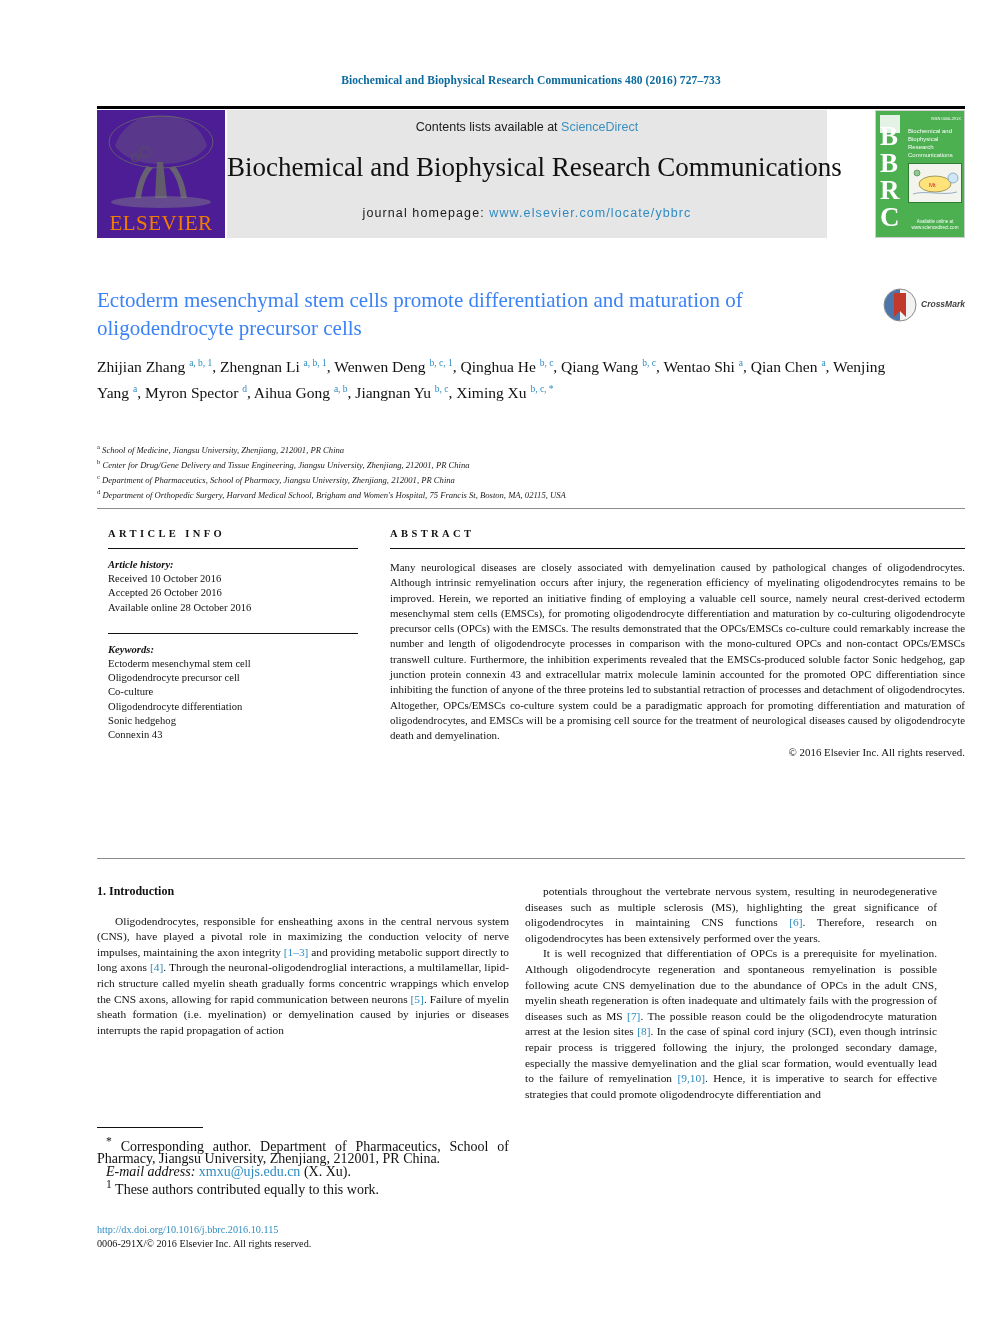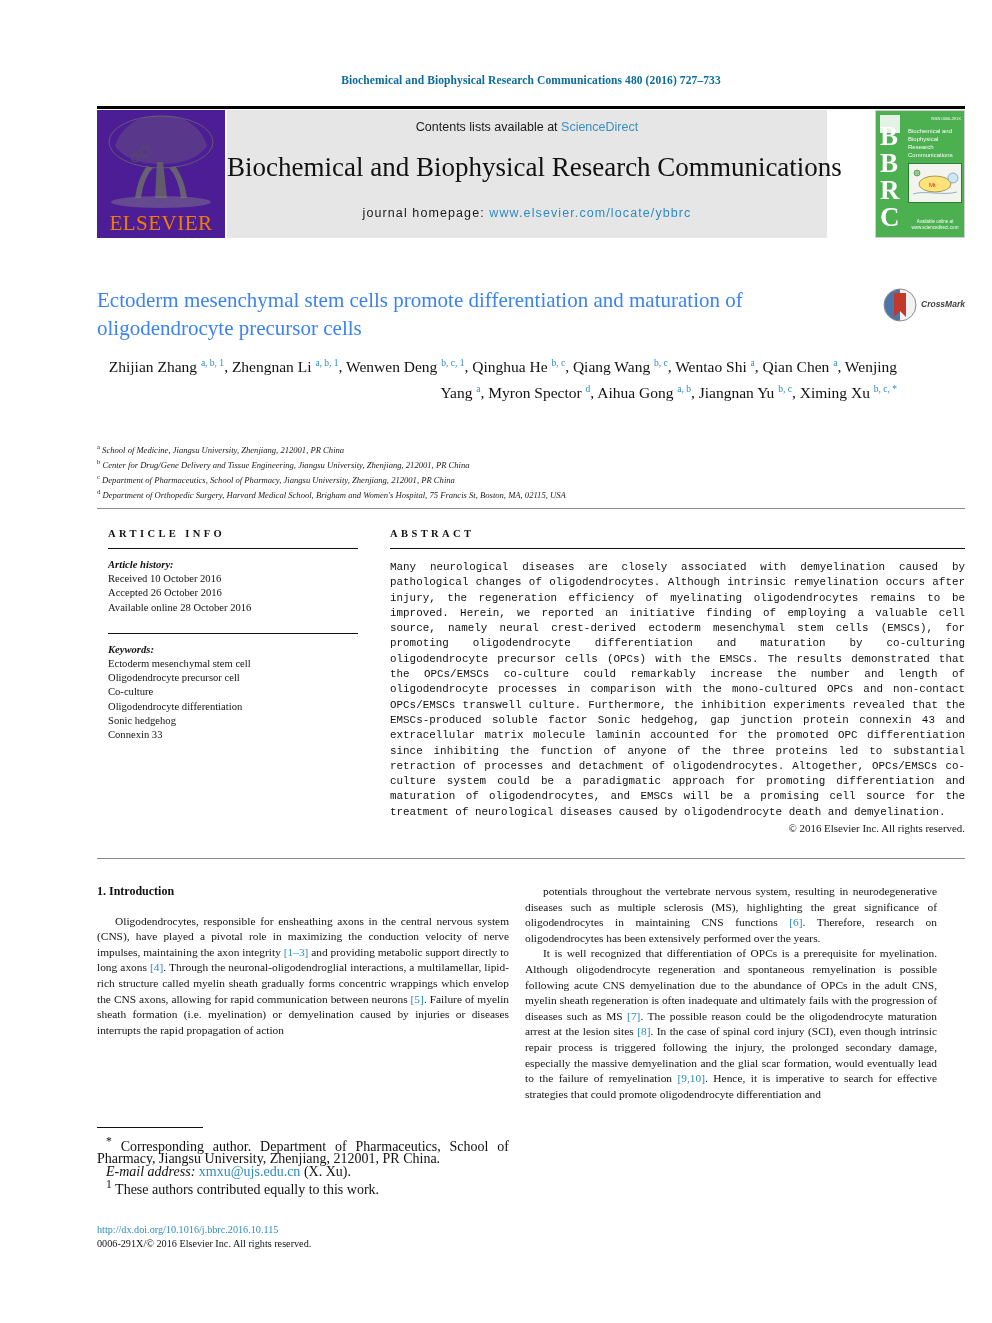--- a/index.html
+++ b/index.html
@@ -186,21 +186,20 @@
   }
 
   .authors {
     position: absolute;
     left: 62px; top: 352px;
     width: 800px;
     font-family: "Liberation Serif", serif;
     font-size: 15.5px;
     line-height: 22px;
     color: #111;
-    text-align: right;
   }
   .authors sup { color: #2e8bc0; font-size: 9.5px; vertical-align: super; }
 
   .affils {
     position: absolute;
     left: 62px; top: 441px;
     width: 860px;
     font-family: "Liberation Serif", serif;
     font-style: italic;
     font-size: 8.6px;
@@ -256,21 +255,21 @@
     color: #111;
   }
 
   .abs-col {
     position: absolute;
     left: 355px; top: 528px;
     width: 575px;
   }
   .abs-body {
     margin-top: 11px;
-    font-family: Liberation Mono, monospace;
+    font-family: Liberation Serif, serif;
     font-size: 10.9px;
     line-height: 15.3px;
     color: #111;
     text-align: justify;
   }
   .abs-copy {
     margin-top: 2px;
     text-align: right;
     font-family: "Liberation Serif", serif;
     font-size: 10.9px;
@@ -418,21 +417,21 @@
       <div class="ln">Available online 28 October 2016</div>
     </div>
     <div class="thin-rule" style="margin-top:18px;"></div>
     <div class="info-group">
       <div class="lbl">Keywords:</div>
       <div class="ln">Ectoderm mesenchymal stem cell</div>
       <div class="ln">Oligodendrocyte precursor cell</div>
       <div class="ln">Co-culture</div>
       <div class="ln">Oligodendrocyte differentiation</div>
       <div class="ln">Sonic hedgehog</div>
-      <div class="ln">Connexin 33</div>
+      <div class="ln">Connexin 43</div>
     </div>
   </div>
 
   <div class="abs-col">
     <div class="sechead">ABSTRACT</div>
     <div class="thin-rule"></div>
     <div class="abs-body">Many neurological diseases are closely associated with demyelination caused by pathological changes of oligodendrocytes. Although intrinsic remyelination occurs after injury, the regeneration efficiency of myelinating oligodendrocytes remains to be improved. Herein, we reported an initiative finding of employing a valuable cell source, namely neural crest-derived ectoderm mesenchymal stem cells (EMSCs), for promoting oligodendrocyte differentiation and maturation by co-culturing oligodendrocyte precursor cells (OPCs) with the EMSCs. The results demonstrated that the OPCs/EMSCs co-culture could remarkably increase the number and length of oligodendrocyte processes in comparison with the mono-cultured OPCs and non-contact OPCs/EMSCs transwell culture. Furthermore, the inhibition experiments revealed that the EMSCs-produced soluble factor Sonic hedgehog, gap junction protein connexin 43 and extracellular matrix molecule laminin accounted for the promoted OPC differentiation since inhibiting the function of anyone of the three proteins led to substantial retraction of processes and detachment of oligodendrocytes. Altogether, OPCs/EMSCs co-culture system could be a paradigmatic approach for promoting differentiation and maturation of oligodendrocytes, and EMSCs will be a promising cell source for the treatment of neurological diseases caused by oligodendrocyte death and demyelination.</div>
     <div class="abs-copy">© 2016 Elsevier Inc. All rights reserved.</div>
   </div>
 

